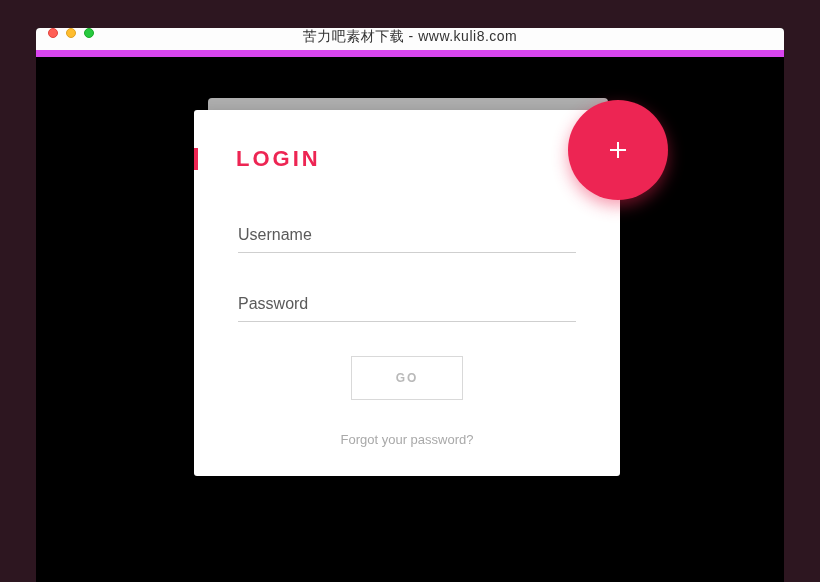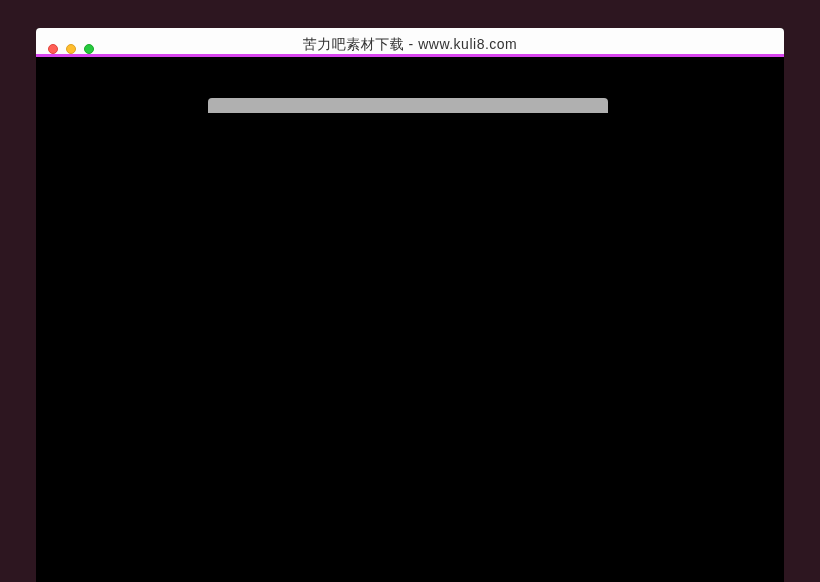--- a/index.html
+++ b/index.html
@@ -20,23 +20,23 @@
       left: 36px;
       right: 36px;
       bottom: 0;
       background: #000;
       border-radius: 4px 4px 0 0;
       overflow: hidden;
     }
     .titlebar {
       height: 29px;
       background: #fdfdfd;
-      border-bottom: 3px solid #d946ef;
-      display: flex;
-      align-items: flex-end;
+      border-bottom: 7px solid #d946ef;
+      display: flex;
+      align-items: flex-start;
       position: relative;
     }
     .traffic-lights {
       display: flex;
       gap: 8px;
       margin-left: 12px;
     }
     .light {
       width: 10px;
       height: 10px;
@@ -171,14 +171,43 @@
       <div class="light red"></div>
       <div class="light yellow"></div>
       <div class="light green"></div>
     </div>
     <div class="titlebar-title">苦力吧素材下载 - www.kuli8.com</div>
   </div>
 
   <div class="viewport">
     <div class="card-back"></div>
 
+    <div class="card">
+      <div class="card-header">
+        <div class="card-accent"></div>
+        <div class="card-title">LOGIN</div>
+      </div>
+
+      <div class="fab">
+        <span>
+          <svg width="24" height="24" viewBox="0 0 24 24">
+              <path d="M11 4h2v16h-2z M4 11h16v2H4z" fill="#ffffff"></path>
+            </svg>
+        </span>
+      </div>
+
+      <div class="form">
+        <div class="field">
+          <input type="text" placeholder="Username" style="">
+        </div>
+        <div class="field">
+          <input type="password" placeholder="Password" style="">
+        </div>
+        <div class="submit-row">
+          <button class="submit-btn">GO</button>
+        </div>
+        <div class="forgot-row">
+          <a class="forgot-link">Forgot your password?</a>
+        </div>
+      </div>
+    </div>
   </div>
 </div>
 
 </body></html>

